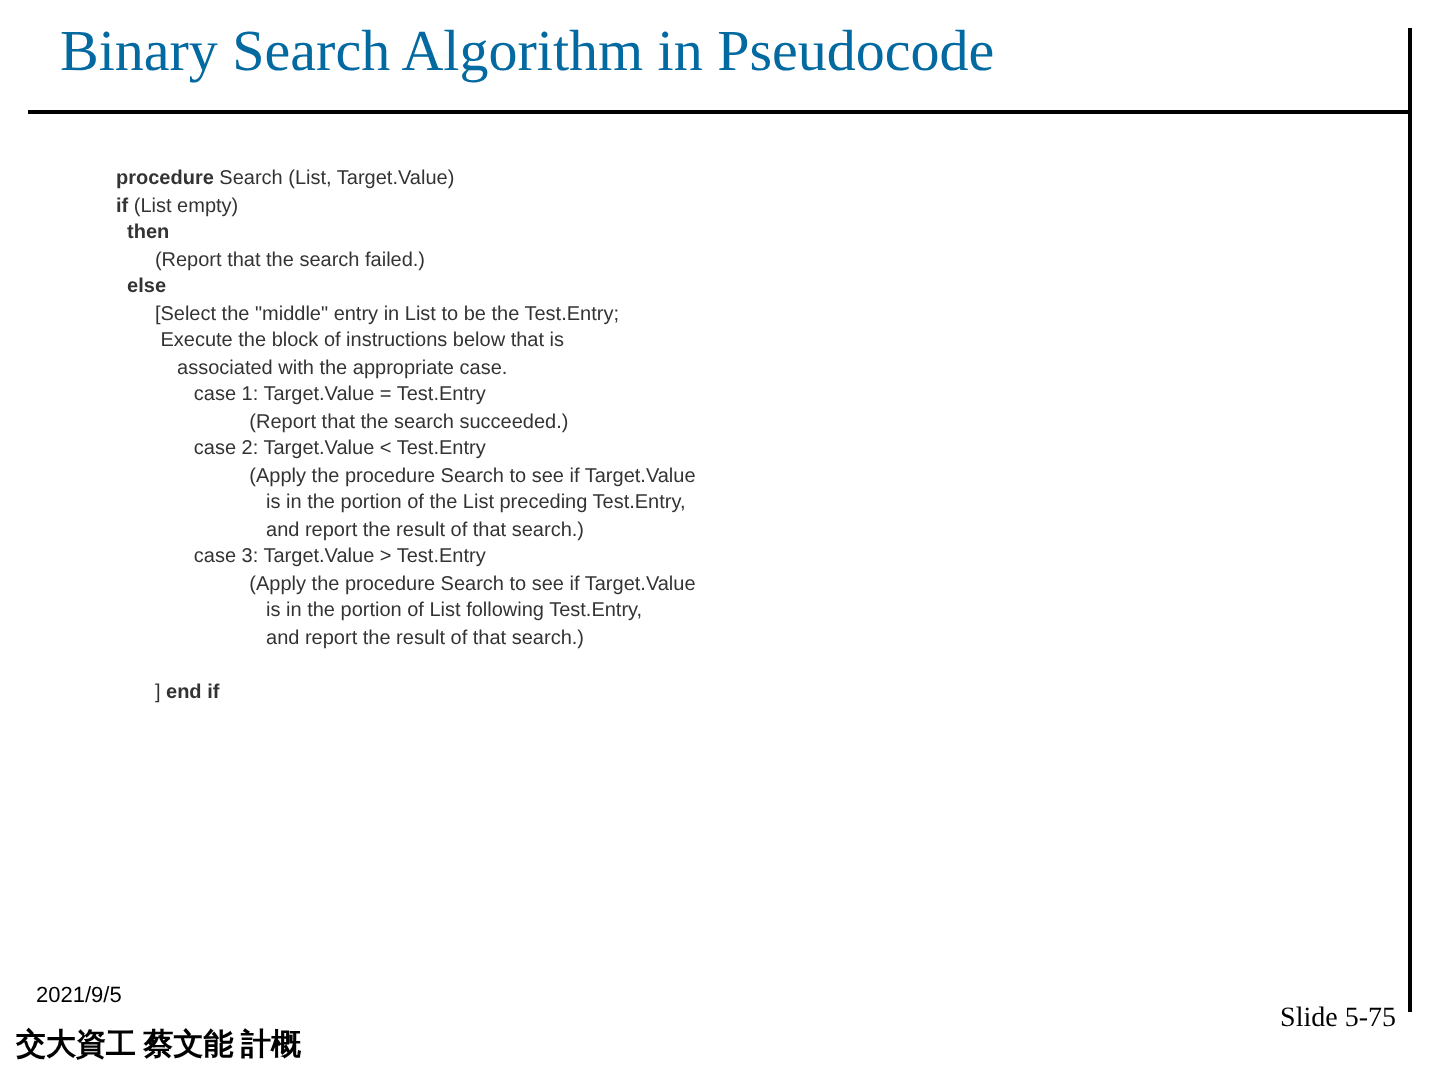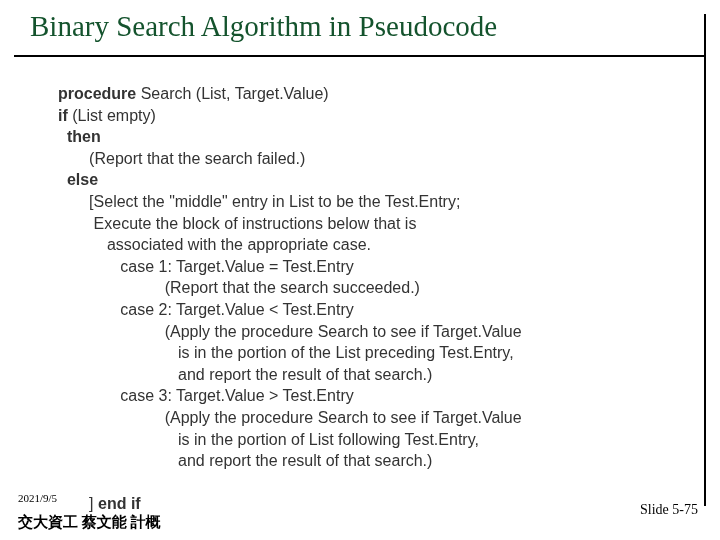--- a/index.html
+++ b/index.html
@@ -8,49 +8,49 @@
       height: 540px;
       background: #fff;
       font-family: Verdana, Geneva, sans-serif;
       position: relative;
       overflow: hidden;
     }
     .title {
       font-family: "Times New Roman", Times, serif;
       font-size: 29px;
       font-weight: 400;
-      color: #14532d;
+      color: #0369a1;
       padding: 10px 0 0 30px;
     }
     .rule {
       position: absolute;
       background: #000;
     }
     .rule-h { top: 55px; left: 14px; width: 692px; height: 2px; }
     .rule-v { top: 14px; left: 704px; width: 2px; height: 492px; }
     .pseudo {
       margin: 40px 0 0 58px;
-      font-size: 16px;
+      font-size: 10px;
       color: #333;
       line-height: 1.35;
       white-space: pre;
       font-family: Verdana, Geneva, sans-serif;
     }
     .pseudo b { font-weight: 700; }
     .footer-date {
       position: absolute;
       left: 18px;
       bottom: 36px;
-      font-family: Liberation Serif, serif;
+      font-family: Liberation Sans, sans-serif;
       font-size: 11px;
       margin-top: 20px;
     }
     .footer-author {
       position: absolute;
-      left: 18px;
+      left: 8px;
       bottom: 8px;
       font-family: "PMingLiU", "SimSun", serif;
       font-weight: 700;
       font-size: 15px;
     }
     .footer-slide {
       position: absolute;
       right: 22px;
       bottom: 22px;
       font-family: "Times New Roman", serif;

